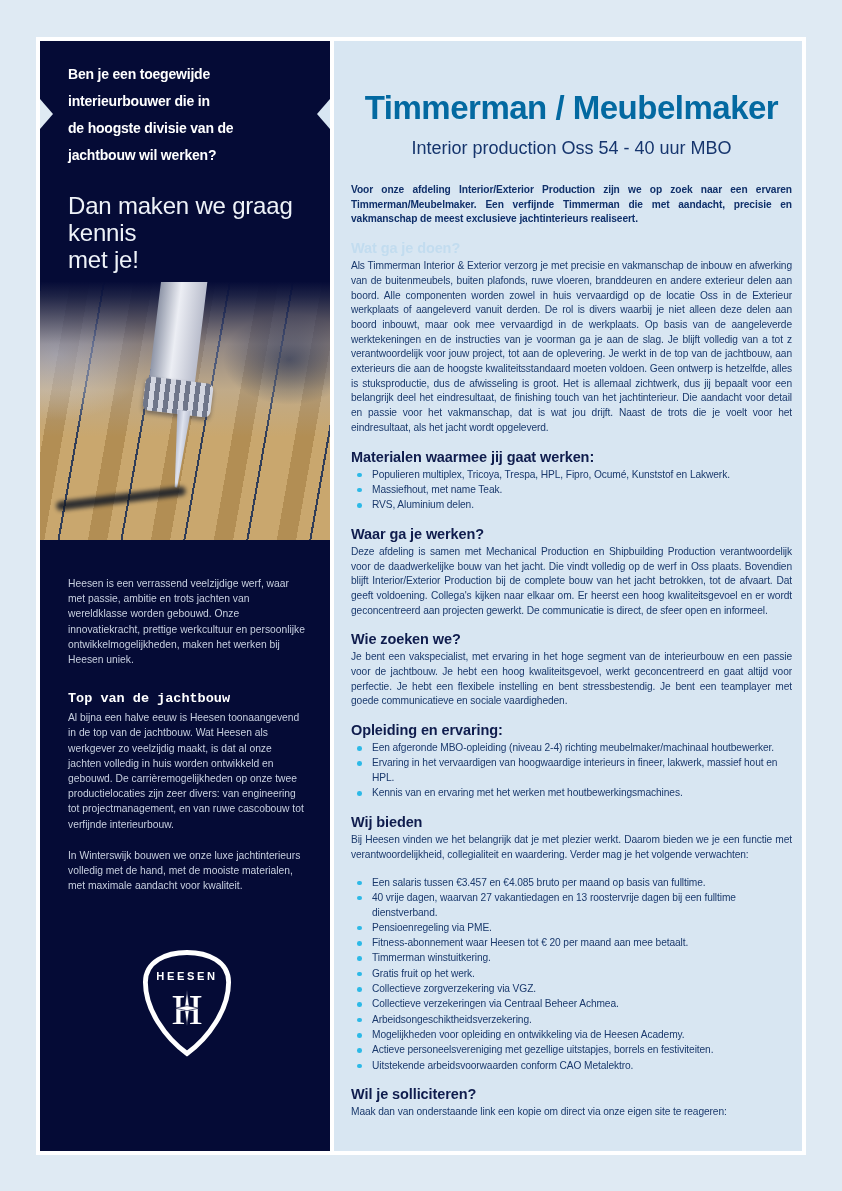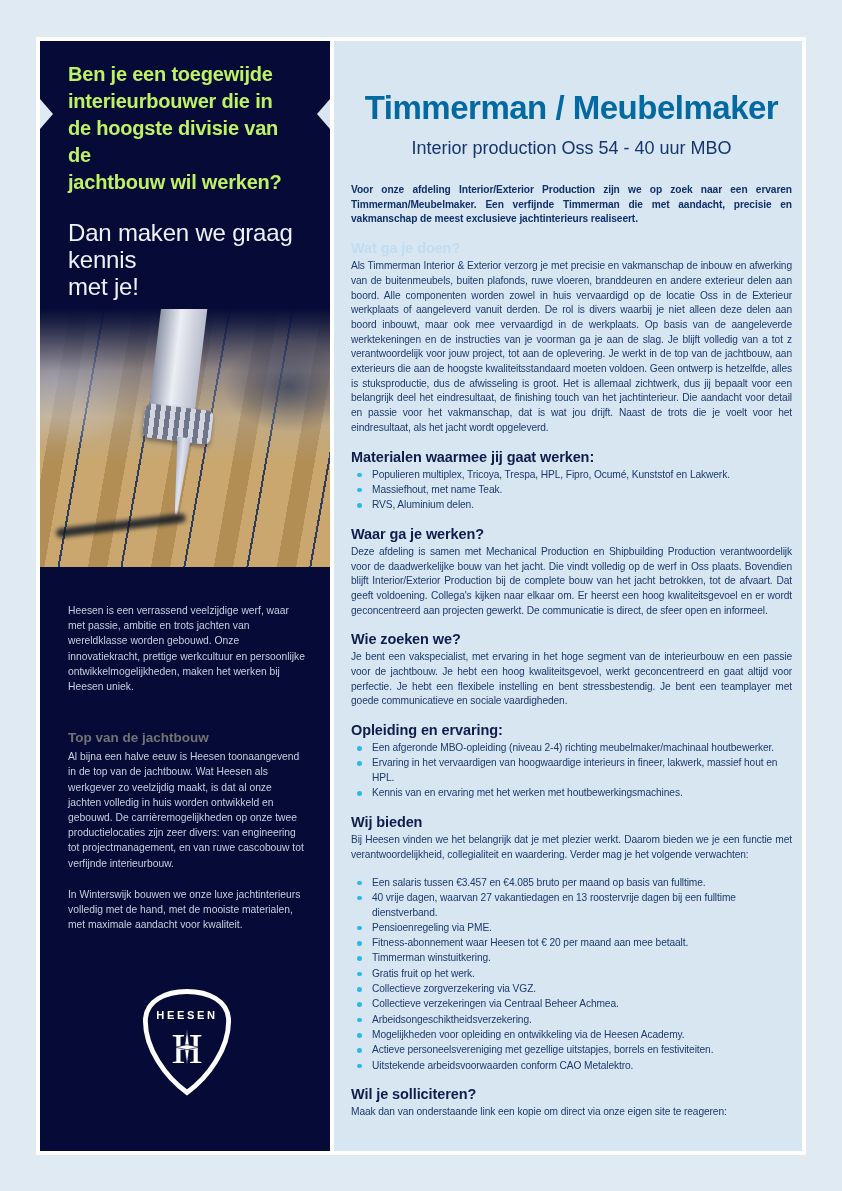--- a/index.html
+++ b/index.html
@@ -16,21 +16,21 @@
     width:770px; height:1118px;
     background:#ffffff;
   }
   
   .sidebar {
     position:absolute; left:4px; top:4px; bottom:4px; width:290px;
     background:#050b36; color:#c7cfdf; overflow:hidden;
   }
   .sidebar-inner { padding:20px 24px 0 28px; }
   .sb-headline {
-    font-size:20px; line-height:27px; font-weight:bold; color:#bef264;
+    font-size:14px; line-height:27px; font-weight:bold; color:#ffffff;
     letter-spacing:-0.2px; white-space:pre-line; margin:0;
   }
   .sb-subheadline {
     font-size:24px; line-height:27px; font-weight:normal; color:#eef2f8;
     letter-spacing:-0.2px; white-space:pre-line; margin:23px 0 0;
   }
   .arrow { position:absolute; width:0; height:0; top:58px; }
   .arrow.left  { left:0;  border-top:15px solid transparent; border-bottom:15px solid transparent; border-left:13px solid #dfeaf3; }
   .arrow.right { right:0; border-top:15px solid transparent; border-bottom:15px solid transparent; border-right:13px solid #d8e6f2; }
   
@@ -78,22 +78,23 @@
   .squiggle {
     position:absolute; left:16px; top:212px; width:130px; height:9px;
     background:#141a26; border-radius:5px;
     transform:rotate(-7deg); filter:blur(2px); opacity:0.85;
   }
   .sb-p {
     font-size:10.3px; line-height:15.2px; margin:0; color:#c7cfdf;
   }
   .sb-p.about { margin-top:36px; }
   .sb-h3 {
-    font-size:13.5px; line-height:18px; color:#737373; font-weight:bold;
-    margin:35px 0 2px;
+    font-size:13.5px; line-height:18px; color:#ffffff; font-weight:bold;
+    margin:23px 0 2px;
+    font-family:Liberation Mono, monospace;
   }
   .sb-p.gap { margin-top:16px; }
   .logo-wrap { margin-top:54px; text-align:center; }
   
   .main {
     position:absolute; left:298px; top:4px; right:4px; bottom:4px;
     background:#d8e6f2; padding:0 10px 0 17px;
   }
   .title {
     margin:48px 0 0; text-align:center;

